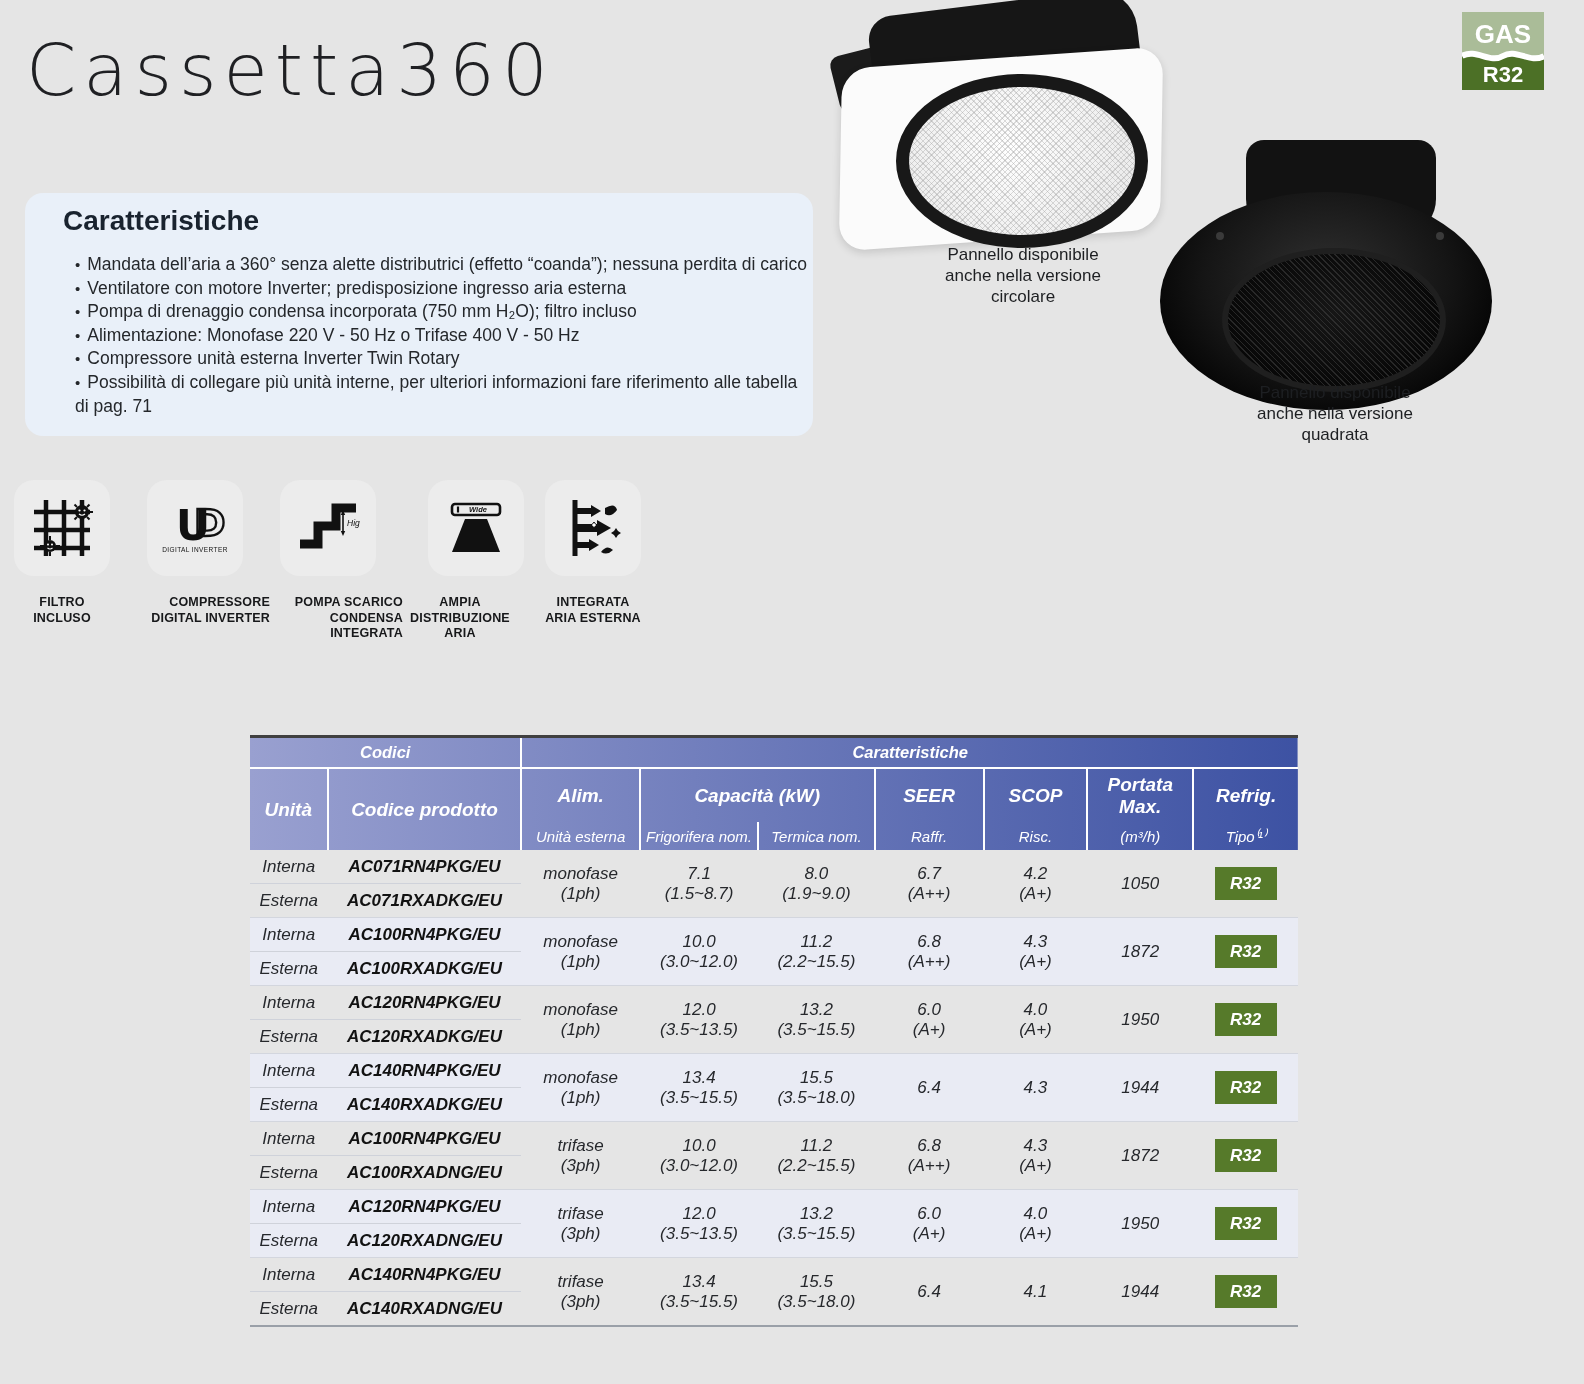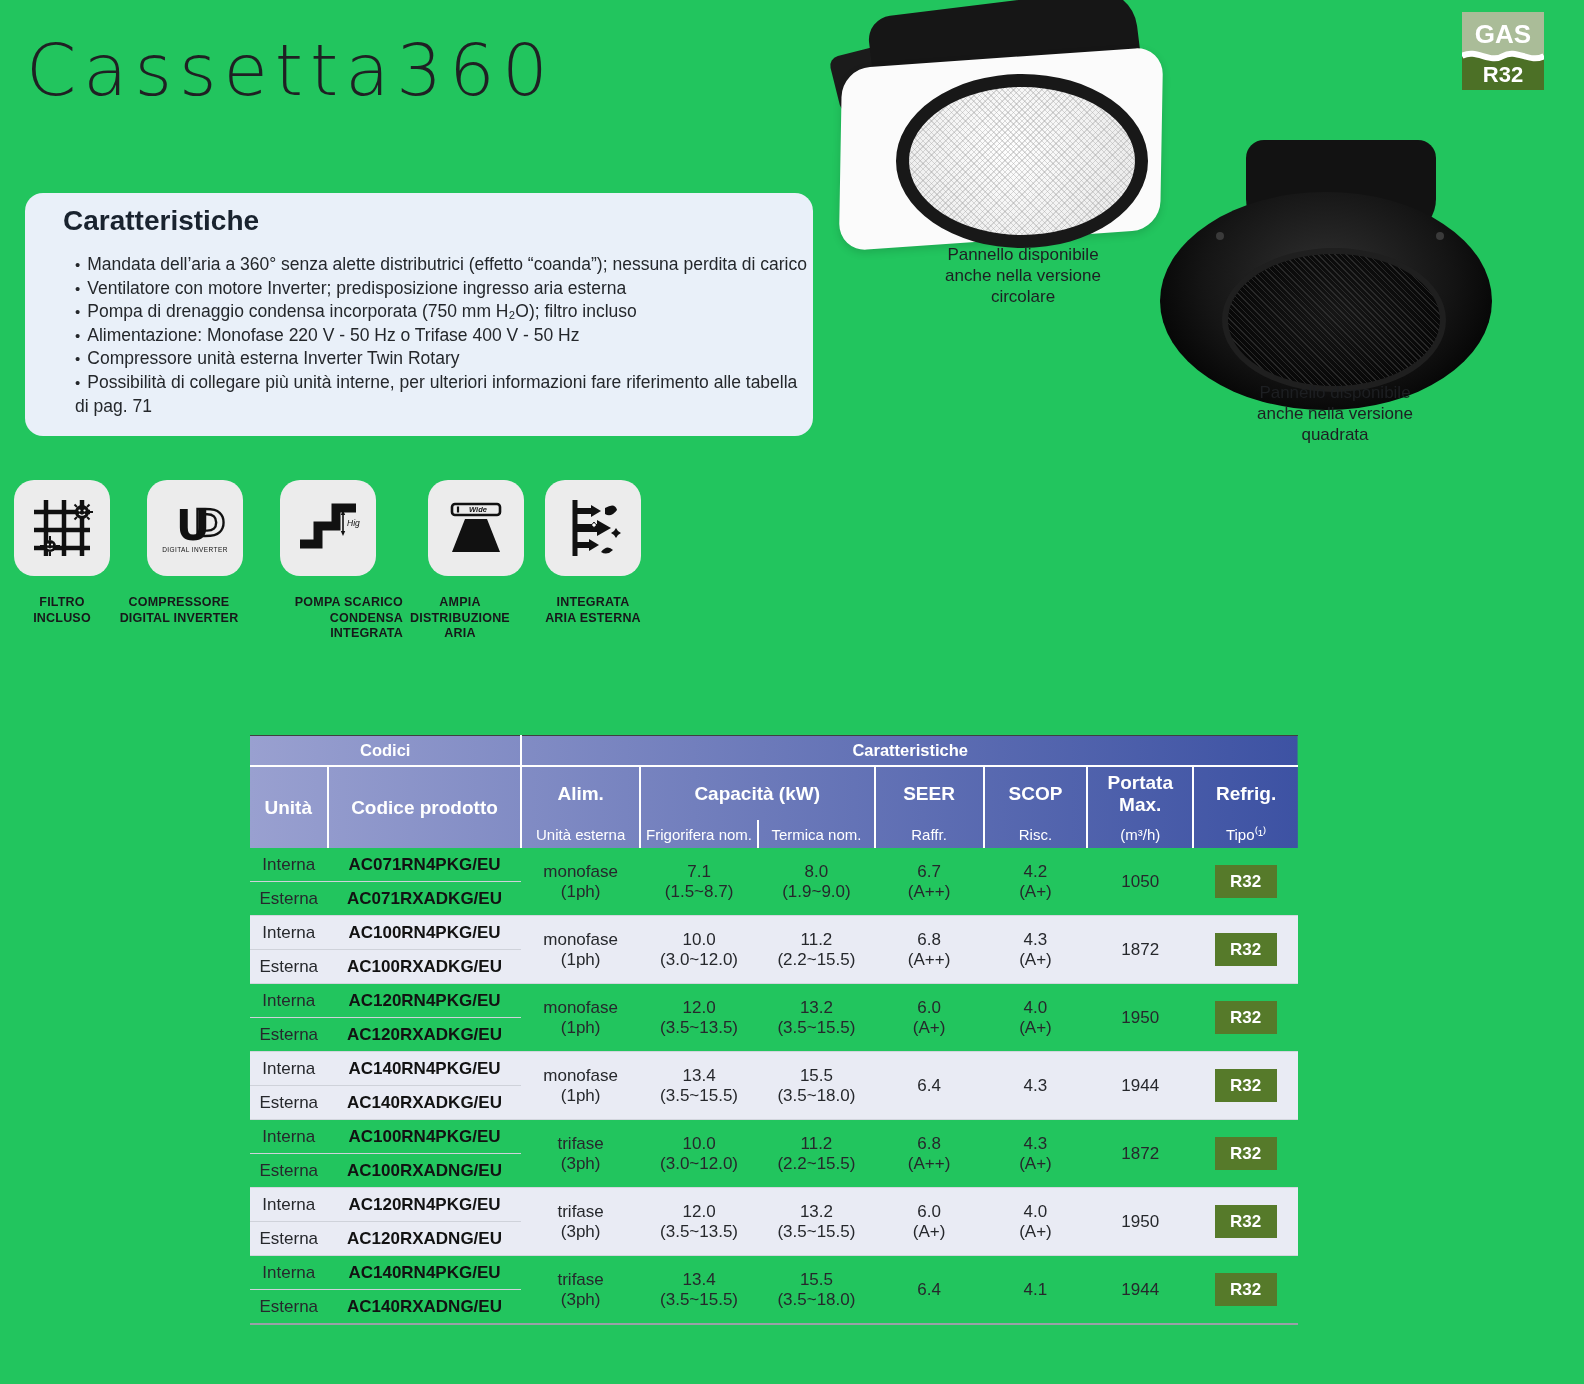--- a/index.html
+++ b/index.html
@@ -1,16 +1,16 @@
 <!DOCTYPE html>
 <html><head>
 <meta charset="utf-8">
 <style>
   html,body{margin:0;padding:0;background:#fff;}
-  .page{position:relative;width:1584px;height:1384px;background:#22c55e;overflow:hidden;
+  .page{position:relative;width:1584px;height:1384px;background:#e5e5e5;overflow:hidden;
         font-family:"Liberation Sans",sans-serif;color:#222;}
 
   
   .page-title{position:absolute;left:26px;top:28px;margin:0;font-size:72px;font-weight:300;
               letter-spacing:7px;color:#1f2023;font-family:"DejaVu Sans",sans-serif;}
 
   
   .gas-badge{position:absolute;left:1462px;top:12px;width:82px;height:78px;}
 
   
@@ -53,21 +53,21 @@
 
   
   .tile{position:absolute;top:480px;width:96px;height:96px;background:#ececec;border-radius:20px;
         display:flex;align-items:center;justify-content:center;}
   .tile svg{display:block;}
   .tile-label{position:absolute;top:595px;width:150px;text-align:center;font-size:12.5px;
               font-weight:700;line-height:15.5px;color:#17181a;white-space:pre-line;letter-spacing:.2px;}
 
   
   .table-wrap{position:absolute;left:250px;top:735px;width:1048px;border-bottom:2px solid #9aa0a8;}
-  table{border-collapse:collapse;table-layout:fixed;width:1048px;border-top:1px solid #404040;}
+  table{border-collapse:collapse;table-layout:fixed;width:1048px;border-top:3px solid #404040;font-style:italic;}
   th,td{white-space:pre-line;vertical-align:middle;text-align:center;padding:0;}
   thead tr{background:linear-gradient(90deg,#99a0d0 0%,#3d52a3 100%);}
   th{color:#fff;font-weight:700;}
   tr.h1 th{height:29px;font-size:16.5px;border-bottom:2px solid #fff;}
   tr.h2 th{height:53px;font-size:19px;line-height:22px;}
   tr.h3 th{height:28px;font-size:15px;font-weight:400;}
   th.bl{border-left:2px solid #fff;}
   tbody td{height:33px;font-size:17px;color:#26282c;}
   tbody td.code{font-weight:700;color:#121212;}
   tbody tr.alt td{background:#e9ebf4;}
@@ -202,21 +202,21 @@
           <path d="M28,43 L38,49 L28,55 Z"></path>
         <path d="M44,12 Q54,6 56,14 Q50,22 44,18 Z"></path>
         <path d="M40,56 Q46,48 52,54 Q46,60 40,56 Z"></path>
         <path d="M55,32 Q56.5,35.5 60,37 Q56.5,38.5 55,42 Q53.5,38.5 50,37 Q53.5,35.5 55,32 Z"></path>
         <path d="M33,26 Q34,28.3 36.5,29 Q34,29.7 33,32 Q32,29.7 29.5,29 Q32,28.3 33,26 Z" fill="#fff" stroke="#111" stroke-width="1"></path>
       </g>
     </svg>
   </div>
   <div class="tile-label" style="left:-13px;">FILTRO
 INCLUSO</div>
-  <div class="tile-label" style="left:104px;">COMPRESSORE
+  <div class="tile-label" style="left:120px;text-align:right;">COMPRESSORE
 DIGITAL INVERTER</div>
   <div class="tile-label" style="left:253px;text-align:right;">POMPA SCARICO
 CONDENSA
 INTEGRATA</div>
   <div class="tile-label" style="left:385px;">AMPIA
 DISTRIBUZIONE
 ARIA</div>
   <div class="tile-label" style="left:518px;">INTEGRATA
 ARIA ESTERNA</div>
 

